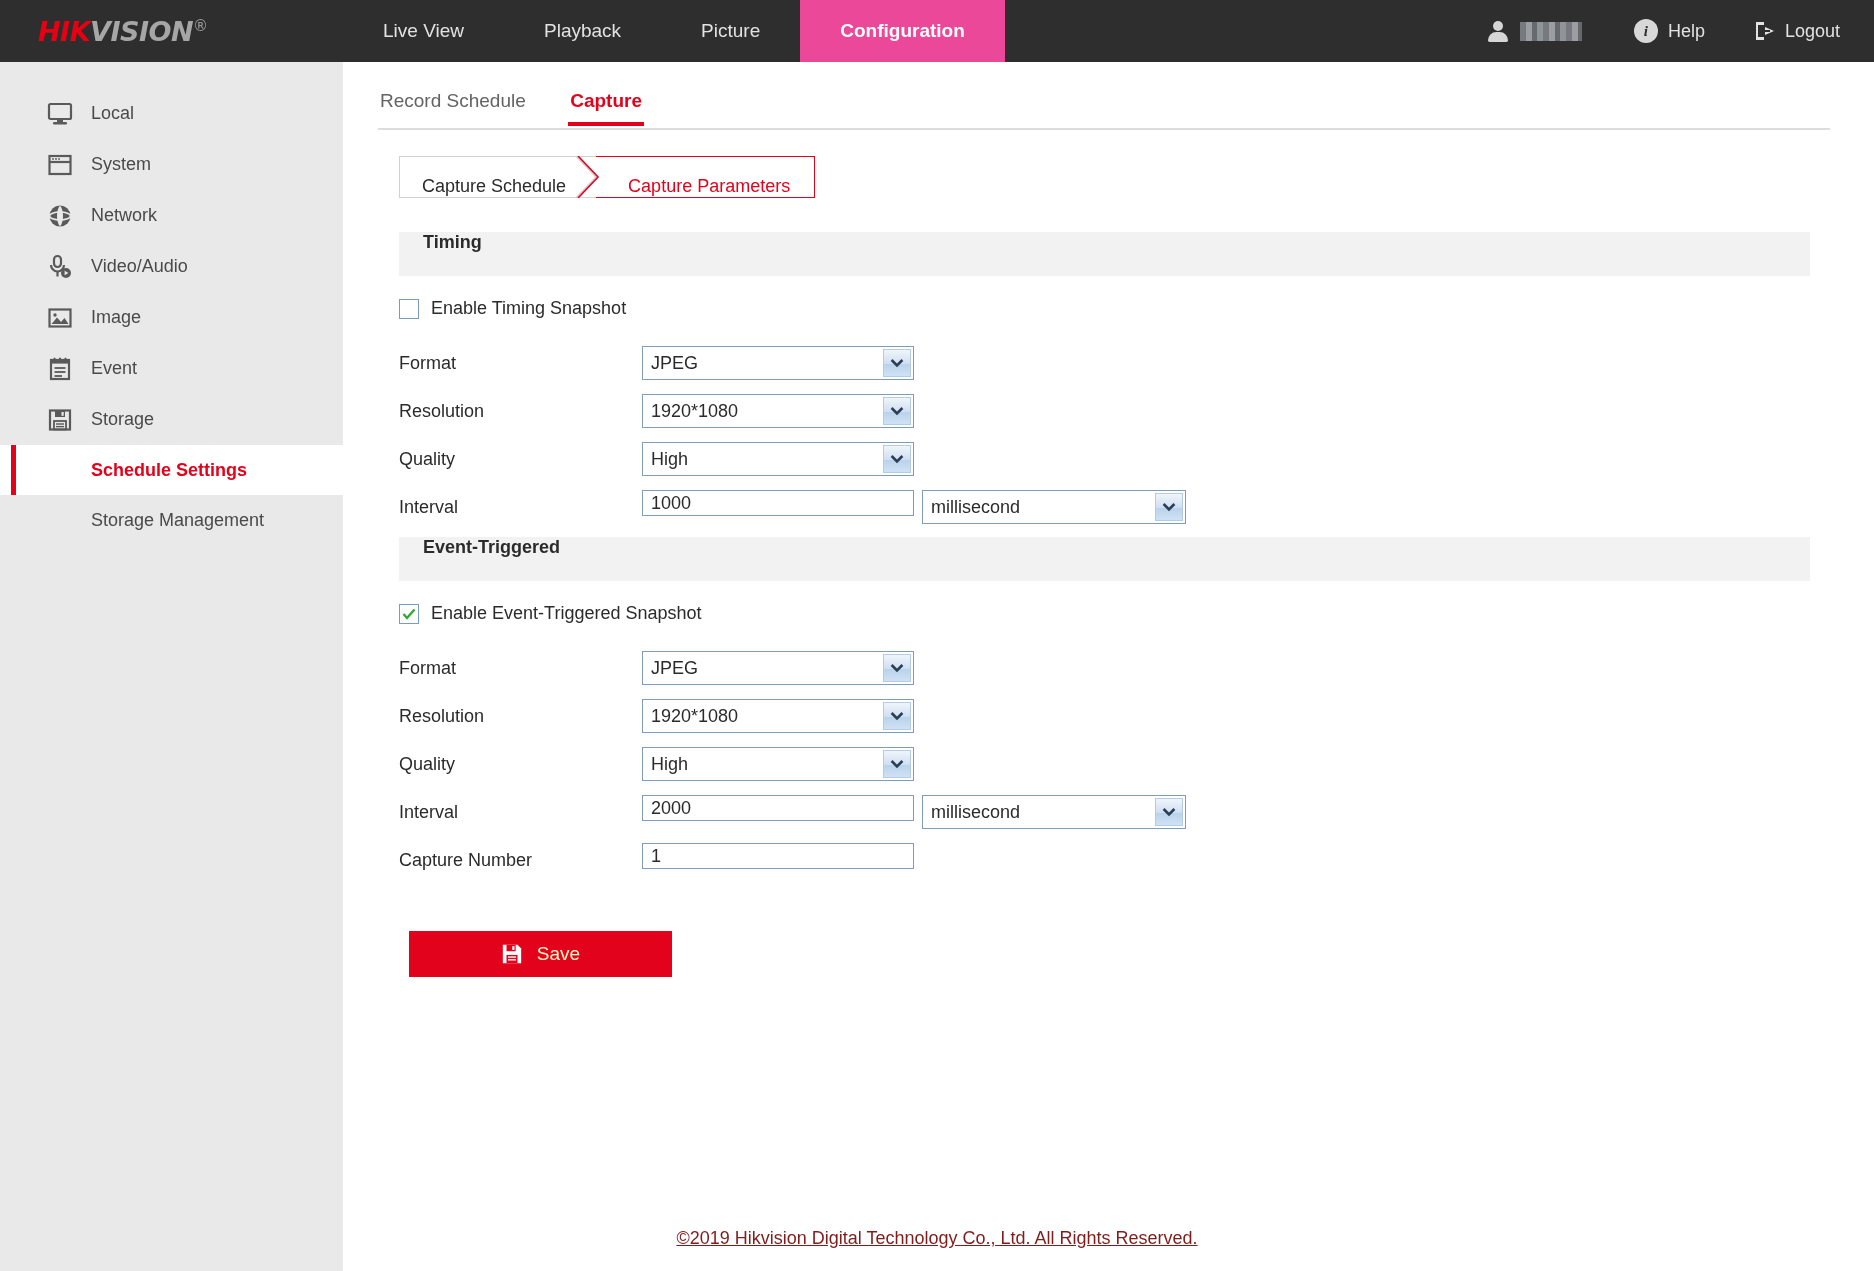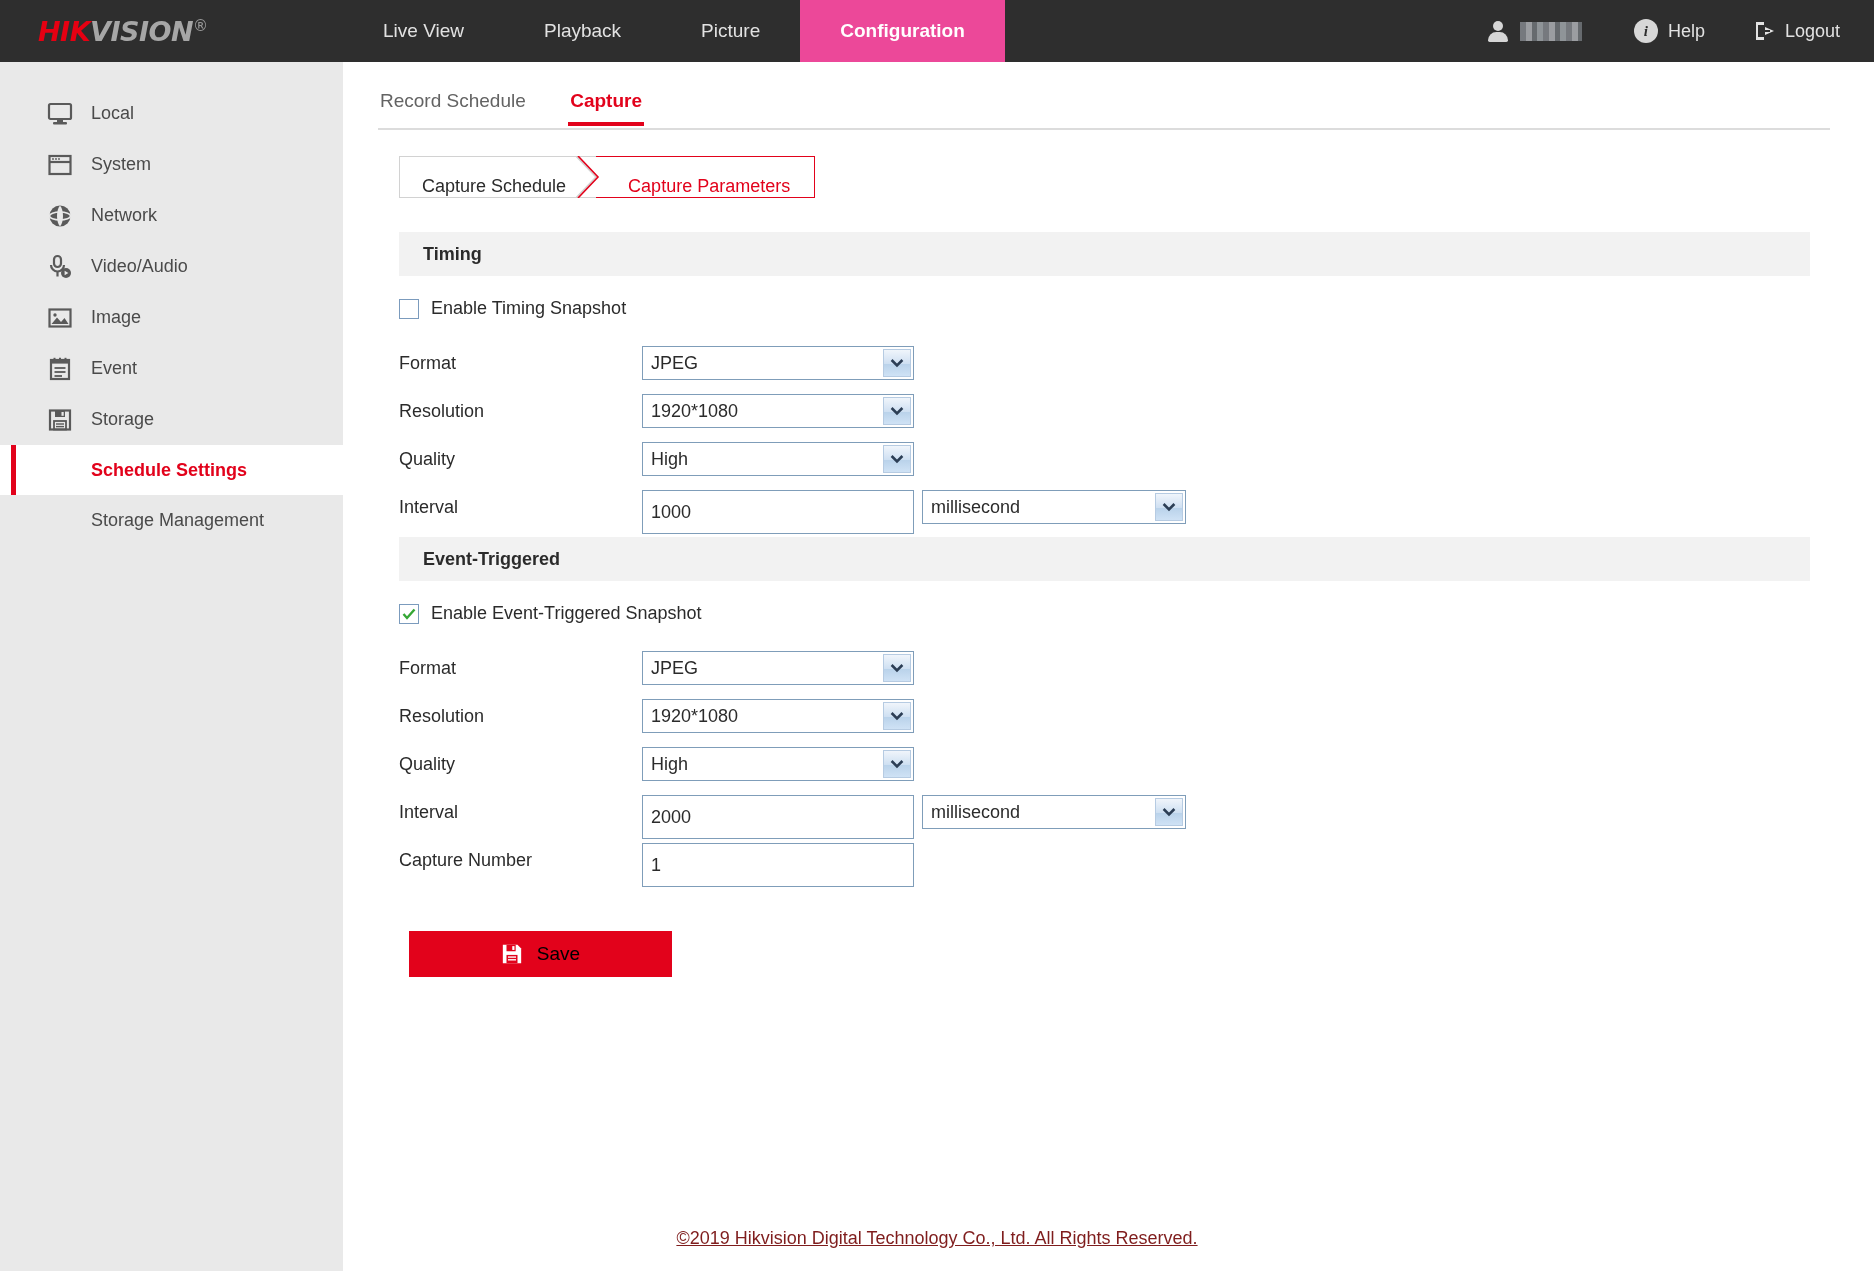--- a/index.html
+++ b/index.html
@@ -149,21 +149,21 @@
   }
   .arrow-sep {
     position: relative; width: 0; height: 42px; z-index: 5;
   }
   .arrow-sep svg { position: absolute; left: -20px; top: 0; }
 
   
   .sec-head {
     position: absolute; left: 56px; width: 1411px; height: 44px;
     background: #f2f2f2;
-    display: flex; align-items: center; padding-left: 24px;
+    display: flex; align-items: flex-start; padding-left: 24px;
     font-size: 18px; font-weight: bold; color: #2b2b2b;
   }
 
   .frow {
     position: absolute; left: 56px; height: 34px;
     display: flex; align-items: center;
   }
   .flabel {
     width: 243px; font-size: 18px; color: #2b2b2b;
   }
@@ -193,35 +193,35 @@
   .sel .arrowbox {
     position: absolute; right: 2px; top: 2px;
     width: 28px; height: 28px;
     background: linear-gradient(180deg,#f0f5fb 0%,#cfe0f2 52%,#b9d2ea 53%,#cfe2f5 100%);
     border: 1px solid #b6cbe2;
     display: flex; align-items: center; justify-content: center;
   }
   .sel .arrowbox svg { display: block; }
 
   .txt {
-    height: 44px; background: #ffffff;
+    height: 26px; background: #ffffff;
     border: 1px solid #7f9db9;
     font-size: 18px; color: #2b2b2b;
     padding: 0 8px; width: 100%;
     font-family: "Liberation Sans", sans-serif;
     outline: none;
   }
 
   .w-main { width: 272px; }
   .w-unit { width: 264px; }
 
   .save-btn {
     position: absolute; left: 409px; top: 1170px;
     width: 263px; height: 46px; background: #e2021b;
-    border: none; color: #000000; font-size: 19px;
+    border: none; color: #fef9c3; font-size: 19px;
     display: flex; align-items: center; justify-content: center;
     cursor: pointer; font-family: "Liberation Sans", sans-serif;
   }
   .save-btn .dicon { margin-right: 14px; display: flex; }
 
   .footer {
     position: absolute; left: 0; top: 1228px; width: 1874px;
     text-align: center; color: #7f1d1d; font-size: 18px; text-decoration: underline;
   }
 </style>

